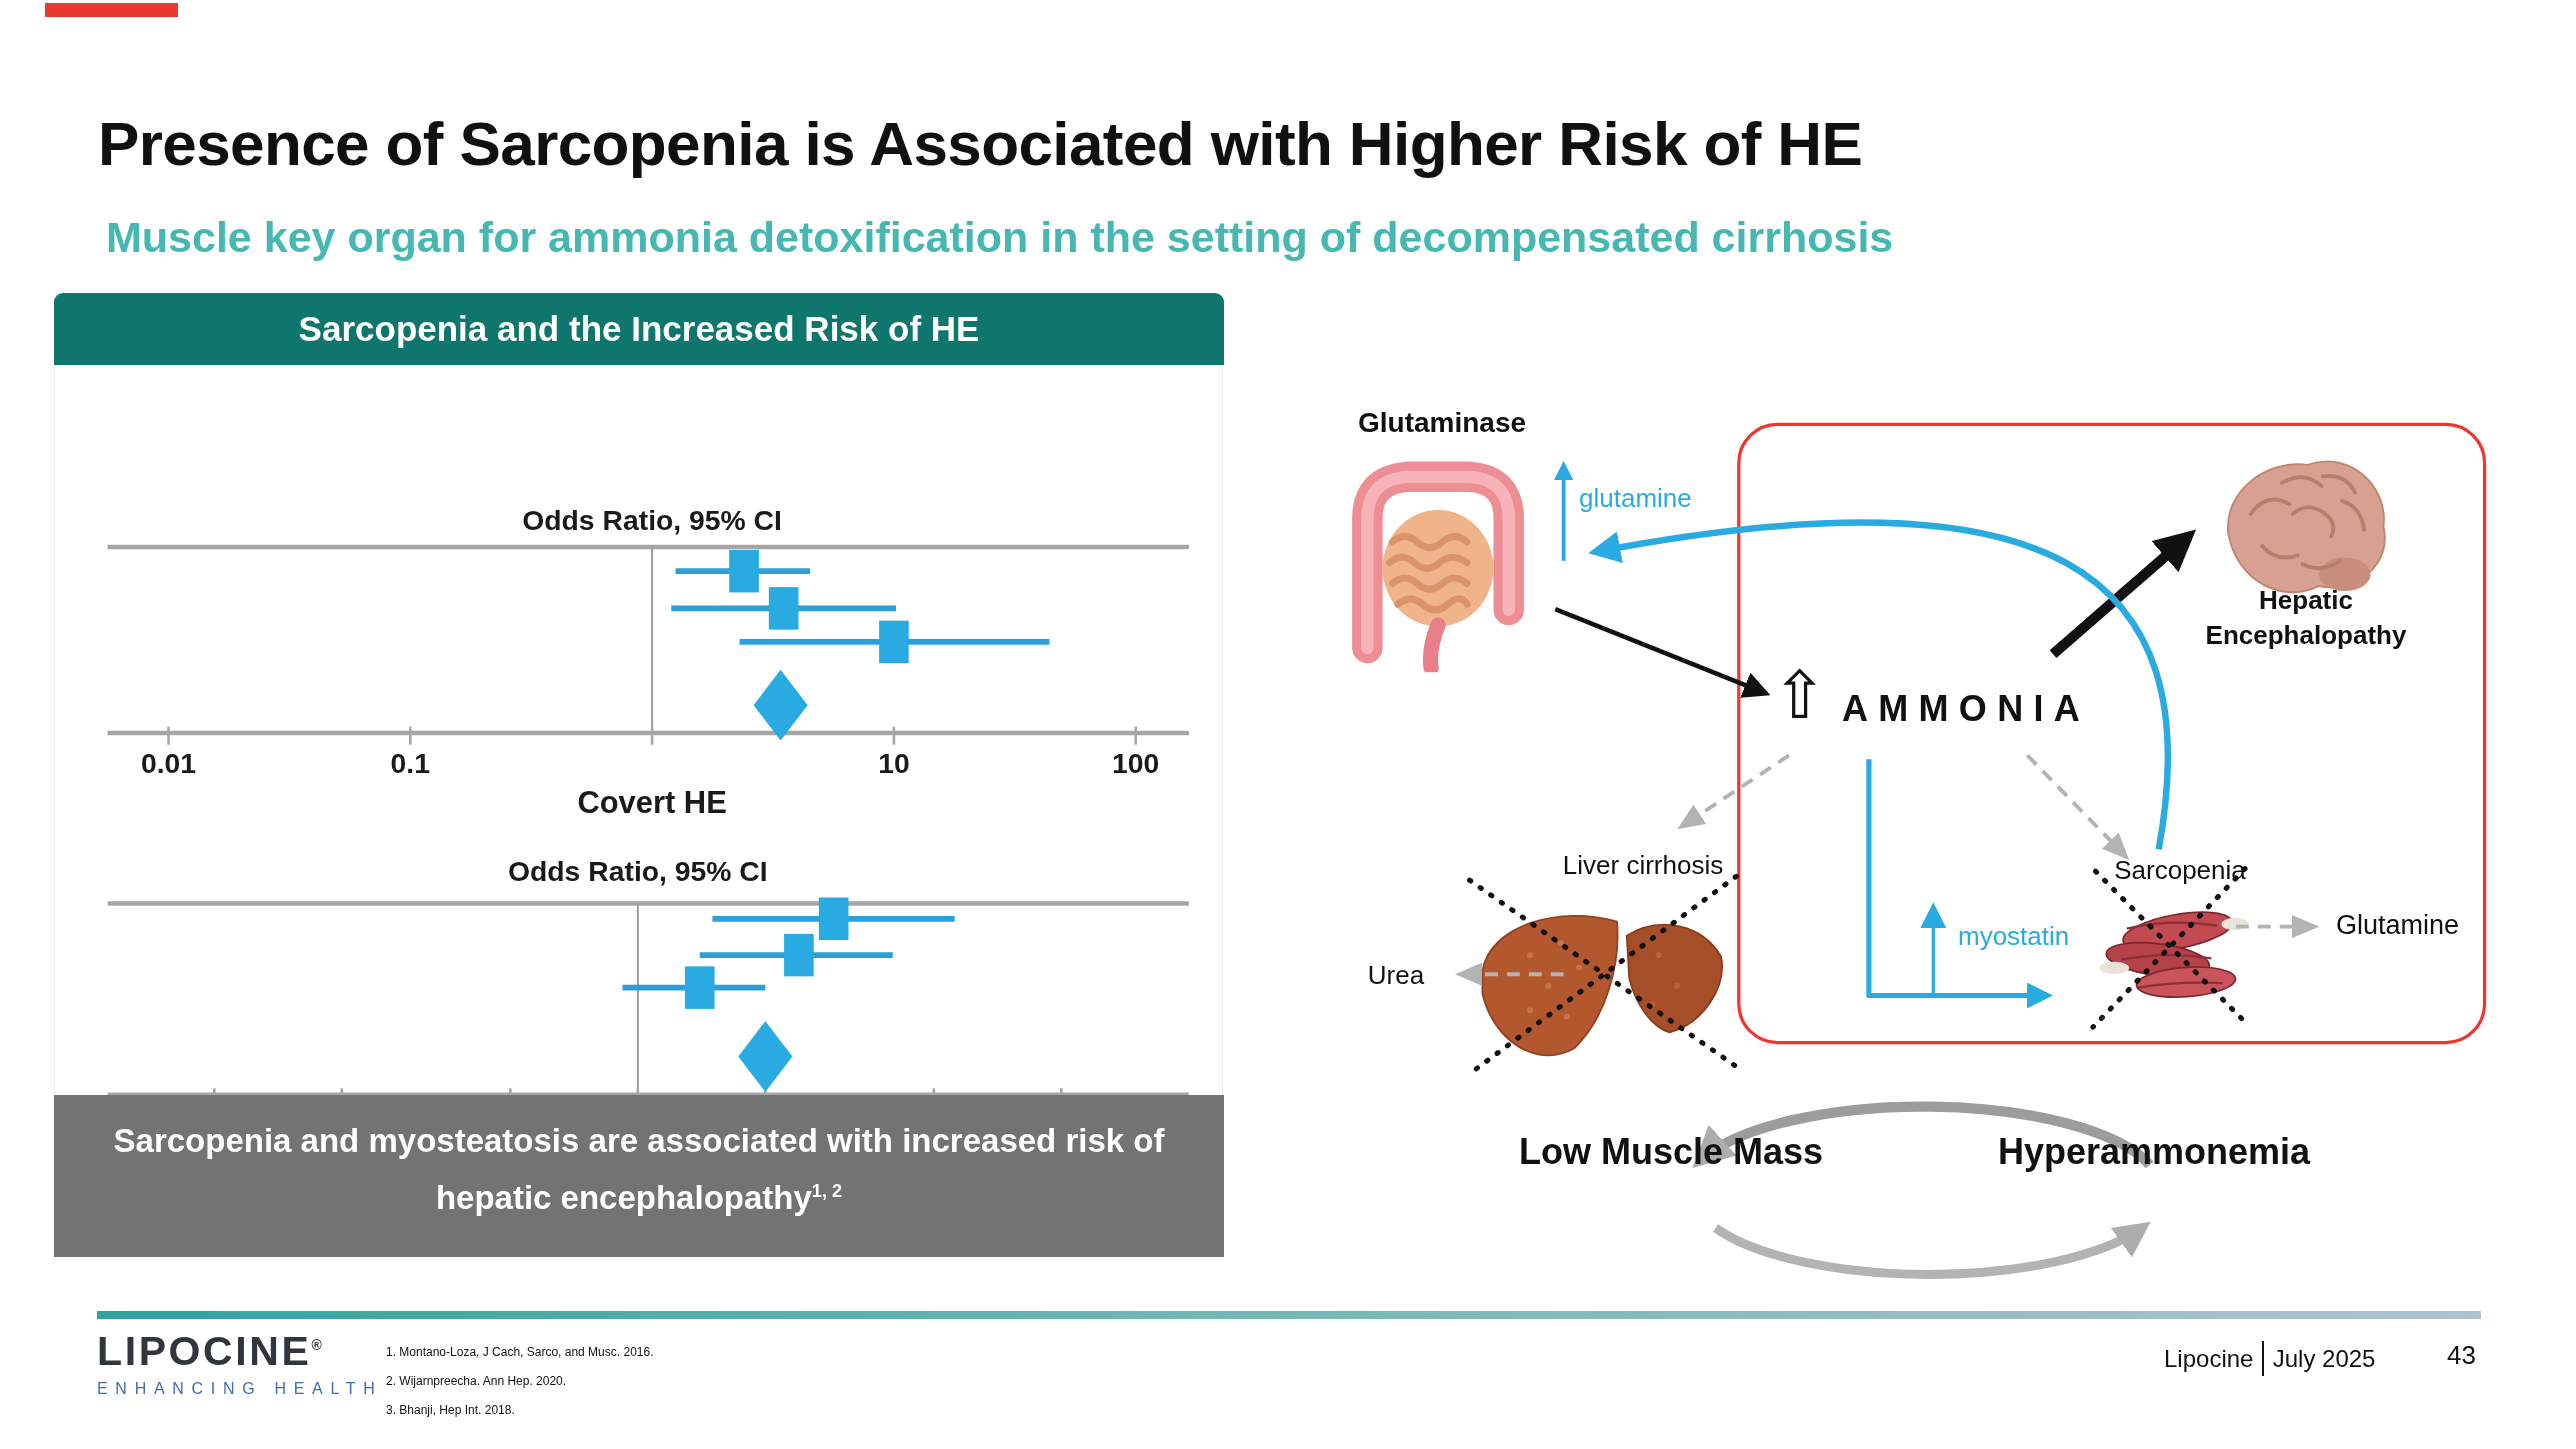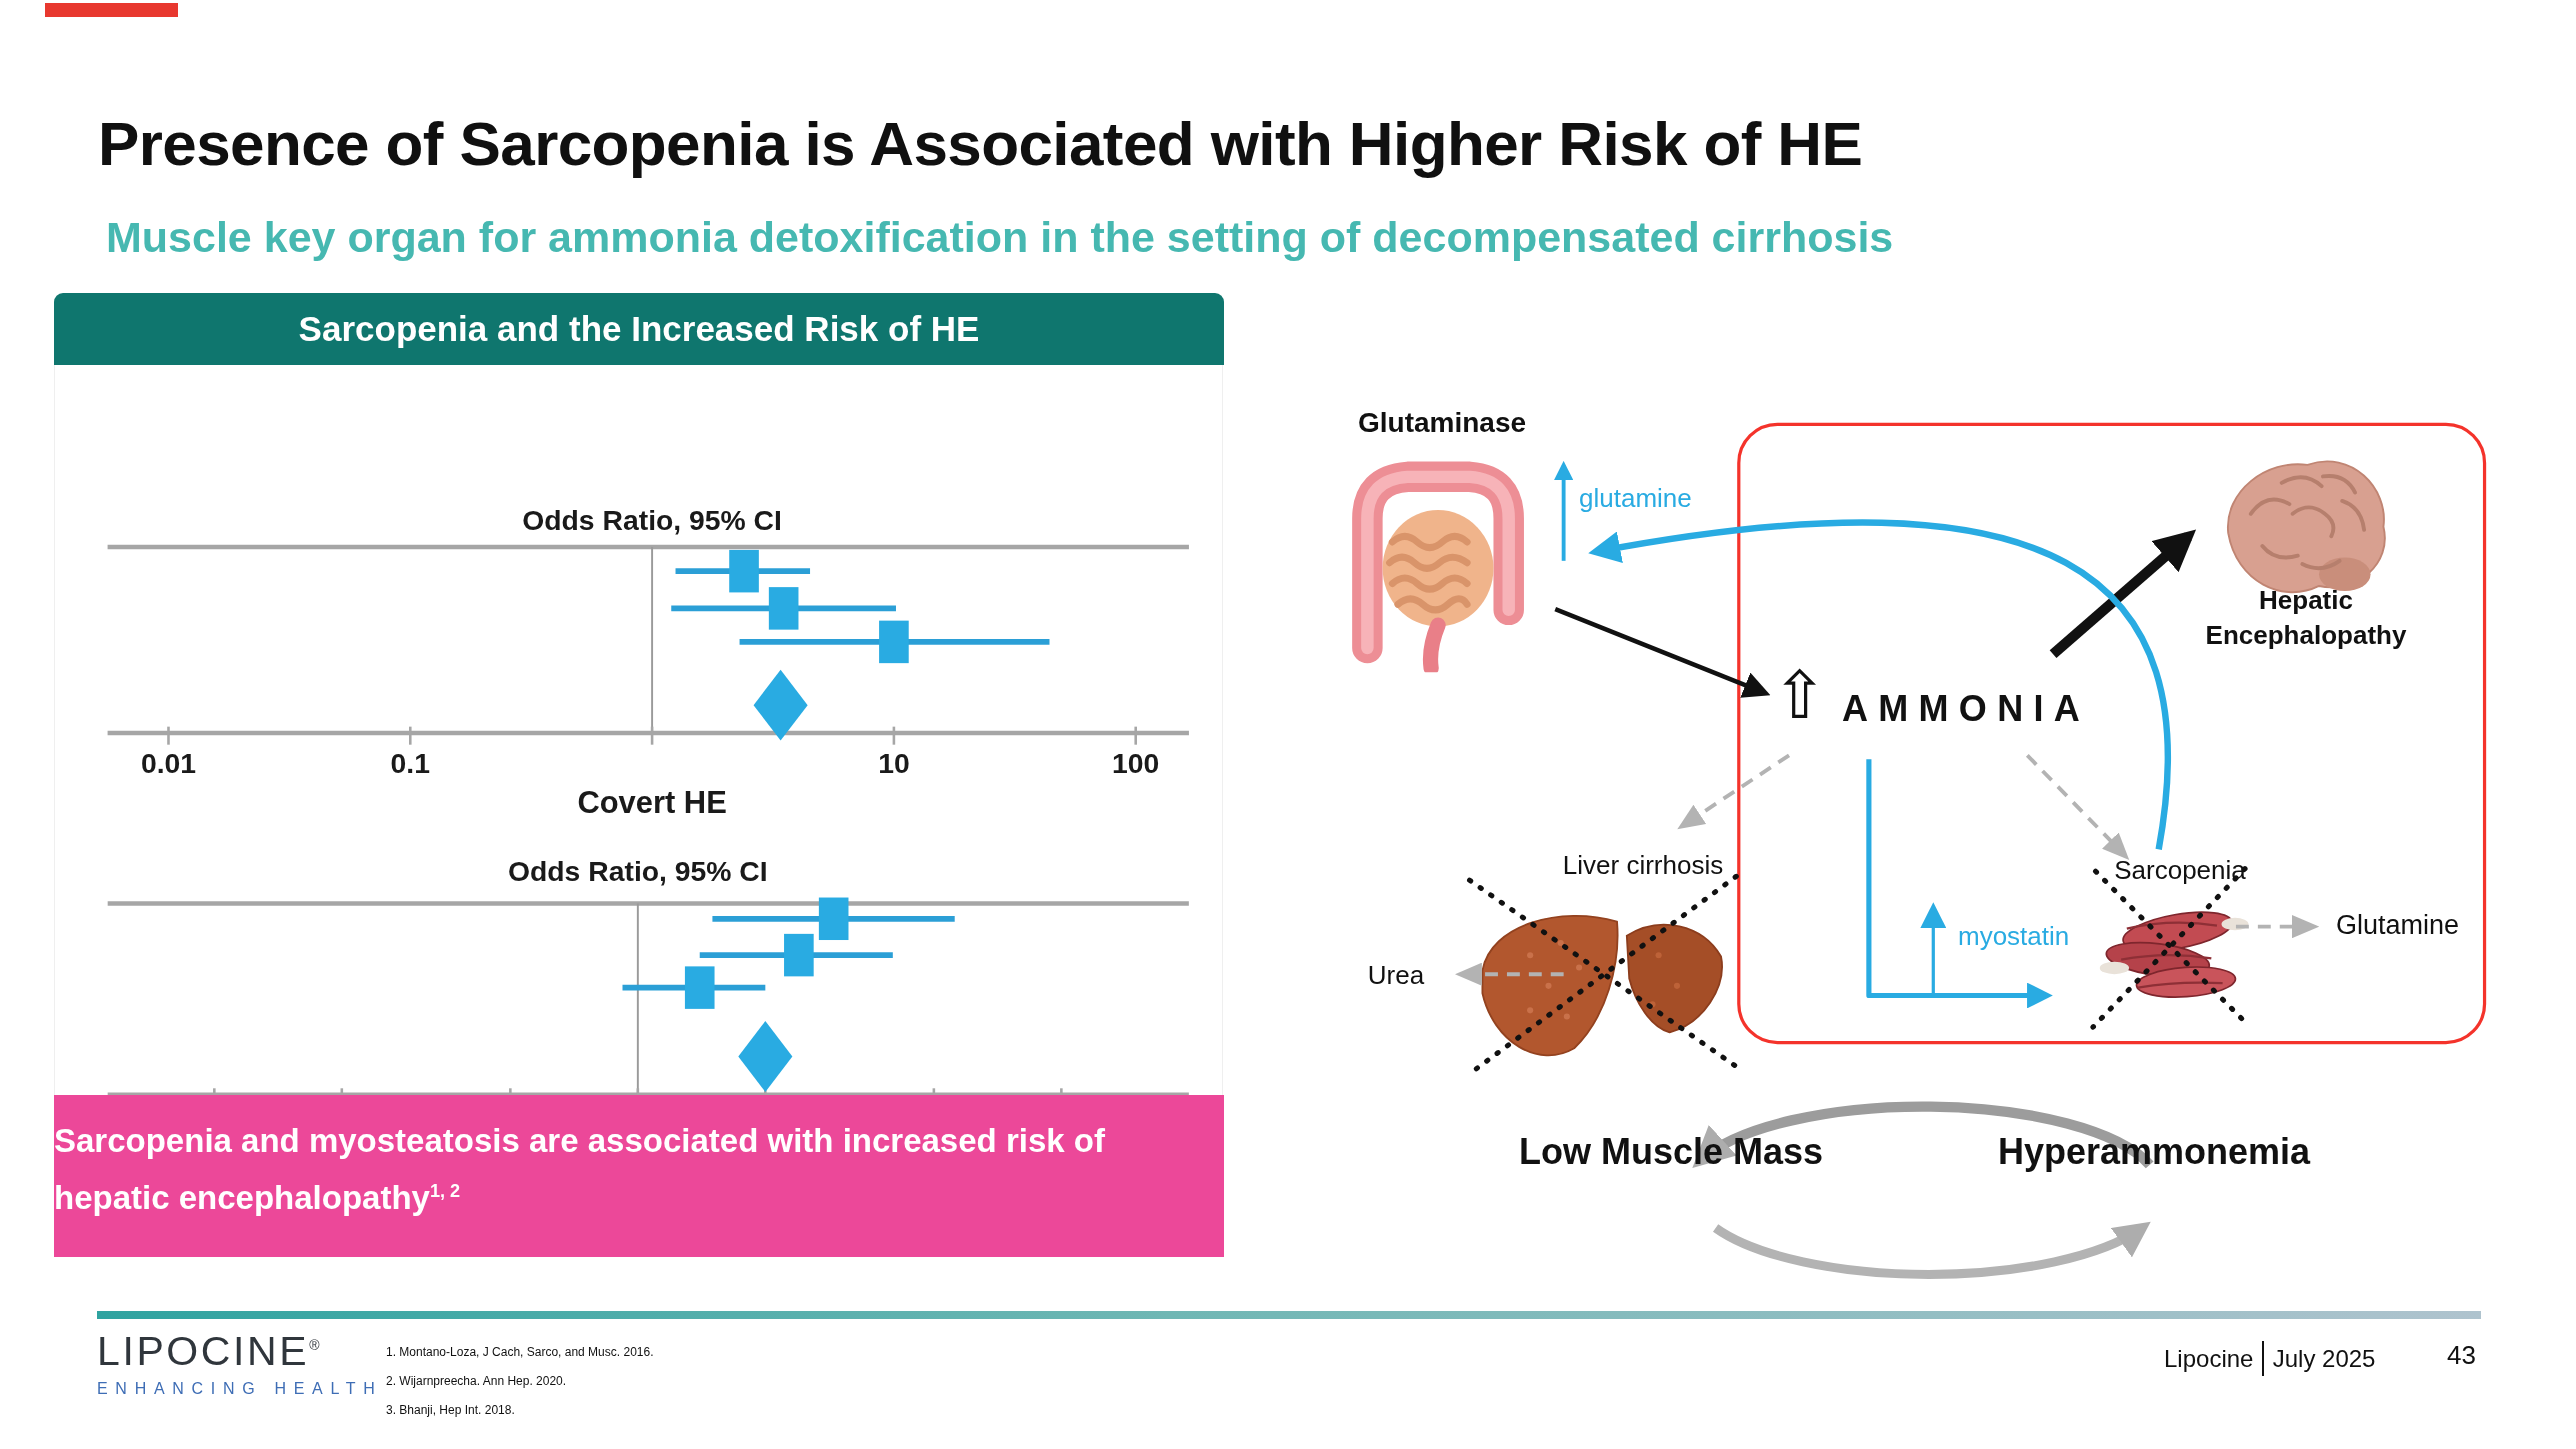--- a/index.html
+++ b/index.html
@@ -21,22 +21,22 @@
   .panel.right{left:1311px;width:1179px;height:72px;}
   .panel-header{position:absolute;left:0;top:0;width:100%;height:72px;background:#0f766e;
                 border-radius:9px 9px 0 0;display:flex;align-items:center;justify-content:center;
                 color:#ffffff;font-size:35px;font-weight:700;white-space:nowrap;}
   .panel-header sup{font-size:0.6em;vertical-align:super;line-height:0;}
   .chart-area{position:absolute;left:0;top:72px;width:1167px;height:730px;background:#ffffff;
               border:1.3px solid #EFEFEF;border-top:none;}
   .forest{position:absolute;overflow:visible;}
   #forest-0{left:2.6px;top:100px;width:1167px;height:361px;}
   #forest-1{left:2.6px;top:467px;width:1167px;height:340px;}
-  .caption{position:absolute;left:0;top:802px;width:100%;height:162px;background:#ec4899;
-           color:#ffffff;font-size:33px;font-weight:700;line-height:57px;
+  .caption{position:absolute;left:0;top:802px;width:100%;height:162px;background:#737373;
+           color:#ffffff;font-size:33px;font-weight:700;text-align:center;line-height:57px;
            padding-top:16.7px;box-sizing:border-box;}
   .caption sup{font-size:0.55em;vertical-align:super;line-height:0;}
 
   
   .diagram{position:absolute;left:1288px;top:374px;width:1288px;height:979px;overflow:visible;}
   .dlabel{position:absolute;white-space:nowrap;font-size:26px;color:#111;}
   .clabel{position:absolute;transform:translateX(-50%);text-align:center;white-space:nowrap;
           font-size:26px;color:#111;}
   .blue-text{color:#29ABE2;}
   .bold{font-weight:700;}
@@ -45,21 +45,21 @@
   .ammonia-text{position:absolute;left:1842px;top:688px;font-size:36px;font-weight:700;
                 letter-spacing:10.3px;color:#111;white-space:nowrap;}
   .he-label{position:absolute;left:2306px;top:583px;width:258px;transform:translateX(-50%);
             text-align:center;font-size:26px;font-weight:700;line-height:35px;white-space:normal;}
   .cycle-label{font-size:36px;font-weight:600;}
 
   
   .divider{position:absolute;left:97px;top:1311px;width:2384px;height:8.4px;
            background:linear-gradient(90deg,#2FA3A0 0%,#6FB7B4 45%,#AFC3CE 100%);}
   .logo{position:absolute;left:97px;top:1328px;}
-  .logo-wordmark{font-size:41px;font-weight:400;letter-spacing:2.6px;color:#30363C;white-space:nowrap;}
+  .logo-wordmark{font-size:41px;font-weight:700;letter-spacing:2.6px;color:#30363C;white-space:nowrap;}
   .logo-wordmark sup{font-size:14px;vertical-align:super;}
   .logo-tagline{margin-top:5.2px;font-size:16px;font-weight:500;letter-spacing:7.7px;color:#3E6DB5;
                 white-space:nowrap;}
   .references{position:absolute;left:386px;top:1338px;font-size:12px;line-height:29px;color:#111;}
   .footer-right{position:absolute;left:2164px;top:1341px;display:flex;align-items:center;
                 font-size:24px;color:#111;}
   .footer-sep{width:1.3px;height:35px;background:#111;margin:0 9px 0 9px;}
   .page-number{position:absolute;left:2447px;top:1340px;font-size:26px;font-weight:400;color:#111;text-align:center;}
 </style>
 </head>

